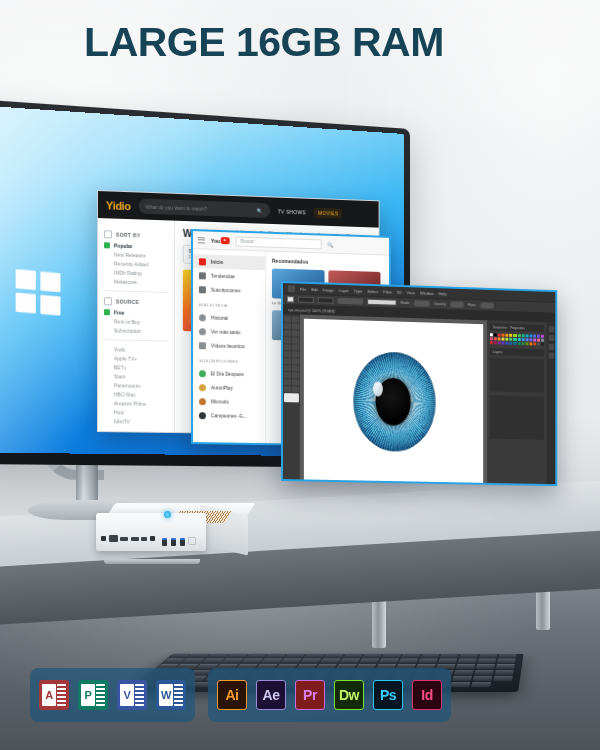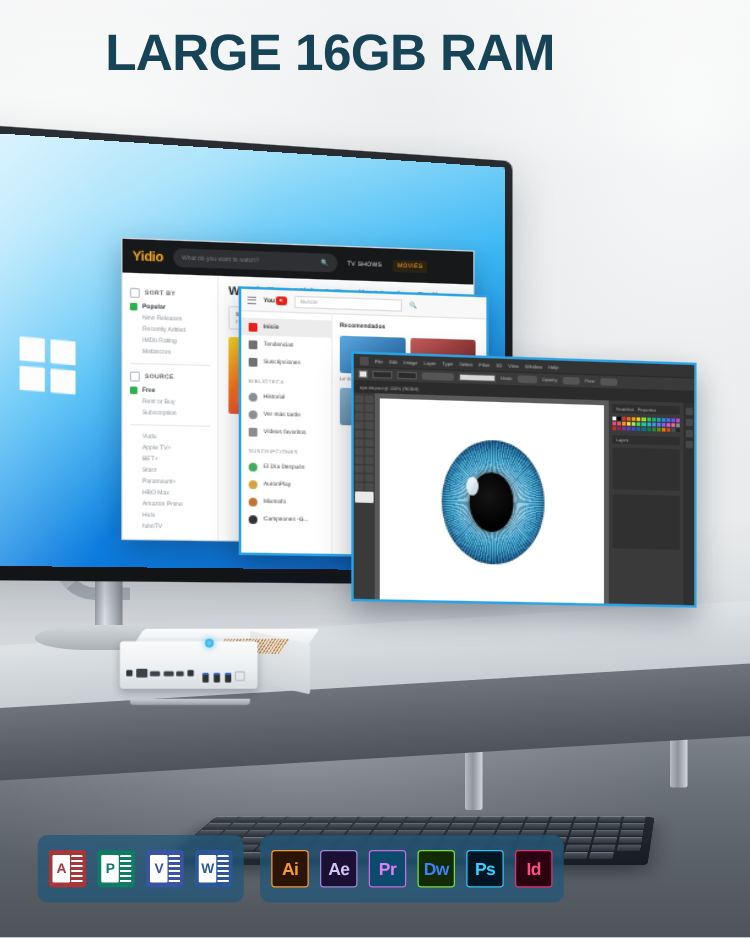--- a/index.html
+++ b/index.html
@@ -801,25 +801,25 @@
       </div>
     </div>
 
     <div class="icon-group">
       <div class="app-ic adobe-ic" style="background:#2b1403;border-color:#f59b2c">
         <span style="color:#f59b2c">Ai</span>
       </div>
       <div class="app-ic adobe-ic" style="background:#1b0f33;border-color:#9b8bd6">
         <span style="color:#cfc6f2">Ae</span>
       </div>
-      <div class="app-ic adobe-ic" style="background:#0c4a6e;border-color:#c86be0">
+      <div class="app-ic adobe-ic" style="background:#7f1d1d;border-color:#c86be0">
         <span style="color:#e07ef5">Pr</span>
       </div>
       <div class="app-ic adobe-ic" style="background:#122a05;border-color:#7ae038">
-        <span style="color:#3b82f6">Dw</span>
+        <span style="color:#bef264">Dw</span>
       </div>
       <div class="app-ic adobe-ic" style="background:#031523;border-color:#2fc5f5">
         <span style="color:#39d0ff">Ps</span>
       </div>
       <div class="app-ic adobe-ic" style="background:#2a0210;border-color:#e0326b">
         <span style="color:#ff4d86">Id</span>
       </div>
     </div>
 
   </div>

